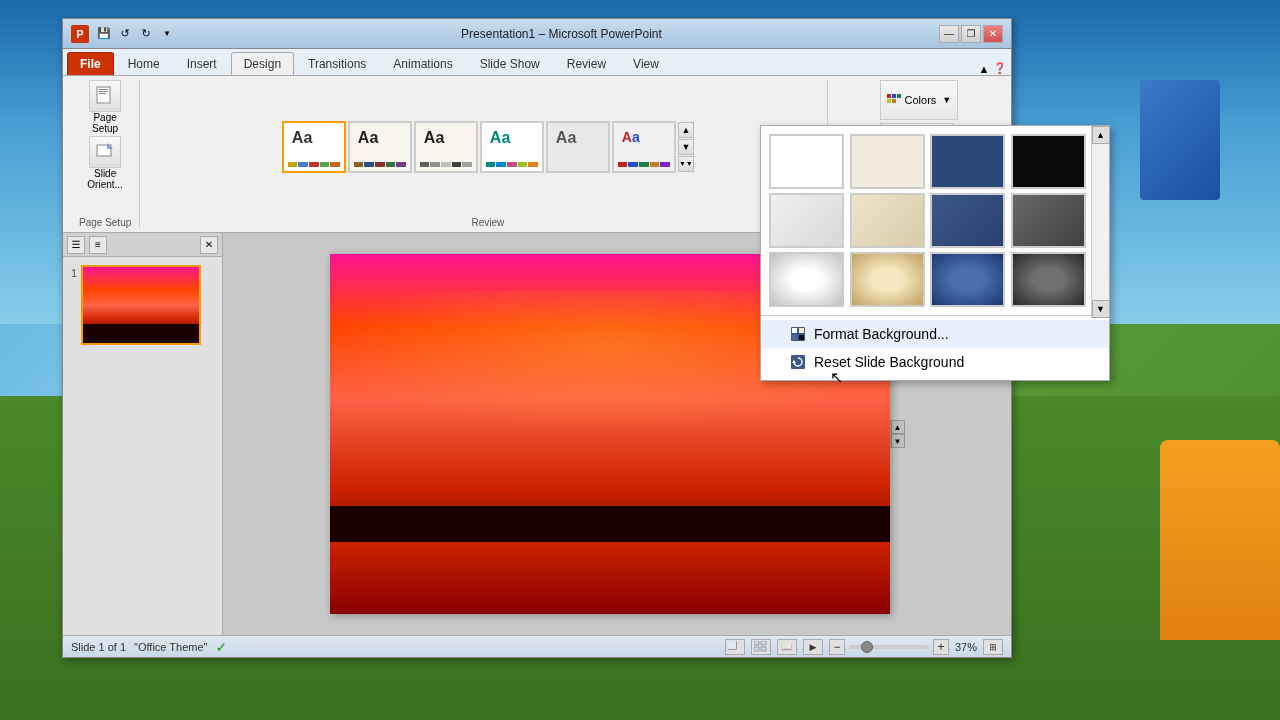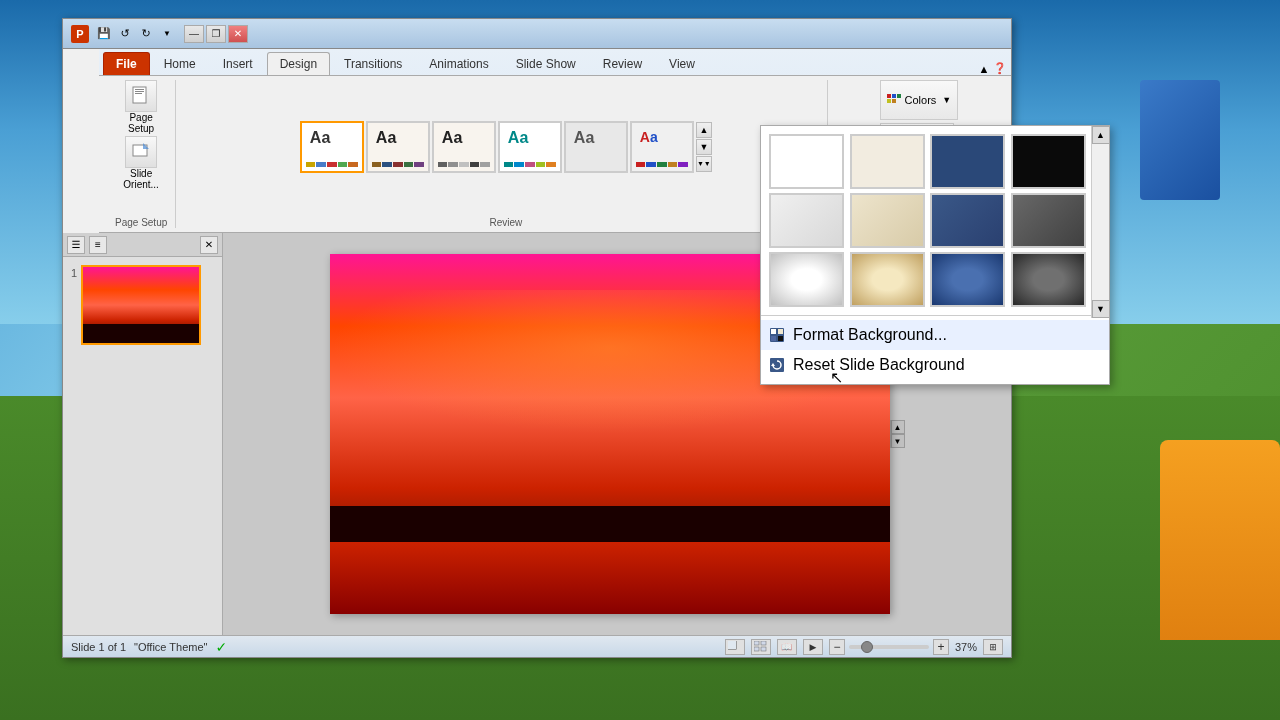--- a/index.html
+++ b/index.html
@@ -85,21 +85,20 @@
       align-items: center;
       justify-content: center;
       font-size: 11px;
       cursor: pointer;
     }
 
     
     .ribbon {
       background: linear-gradient(to bottom, #e8f0f8, #d4e4f4);
       border-bottom: 1px solid #aaa;
-      margin-left: 36px;
     }
     .ribbon-tabs {
       display: flex;
       height: 26px;
       align-items: flex-end;
       padding: 0 4px;
       gap: 1px;
     }
     .ribbon-tab {
       padding: 4px 12px;
@@ -432,23 +431,23 @@
       position: relative;
     }
     .bg-dropdown-menu {
       border-top: 1px solid #ccc;
       padding: 4px 0;
     }
     .bg-menu-item {
       display: flex;
       align-items: center;
       gap: 8px;
-      padding: 6px 8px;
-      cursor: pointer;
-      font-size: 16px;
+      padding: 6px 29px;
+      cursor: pointer;
+      font-size: 14px;
     }
     .bg-menu-item.hovered { background: #e8f0ff; }
     .bg-menu-icon {
       width: 16px;
       height: 16px;
       display: flex;
       align-items: center;
       justify-content: center;
       font-size: 11px;
     }
@@ -516,20 +515,21 @@
     <div class="title-bar-icon">
       <span>P</span>
     </div>
 
     <div style="display:flex;align-items:center;gap:3px;margin-right:8px;">
       <div class="qa-btn">💾</div>
       <div class="qa-btn">↺</div>
       <div class="qa-btn">↻</div>
       <div class="qa-btn" style="font-size:8px;">▼</div>
     </div>
+    <div class="title-bar-text">Presentation1 – Microsoft PowerPoint</div>
     <div class="title-bar-controls">
       <div class="title-btn">—</div>
       <div class="title-btn">❐</div>
       <div class="title-btn close">✕</div>
     </div>
   </div>
 
   <div class="ribbon">
     <div class="ribbon-tabs">
       <div class="ribbon-tab file">File</div>

